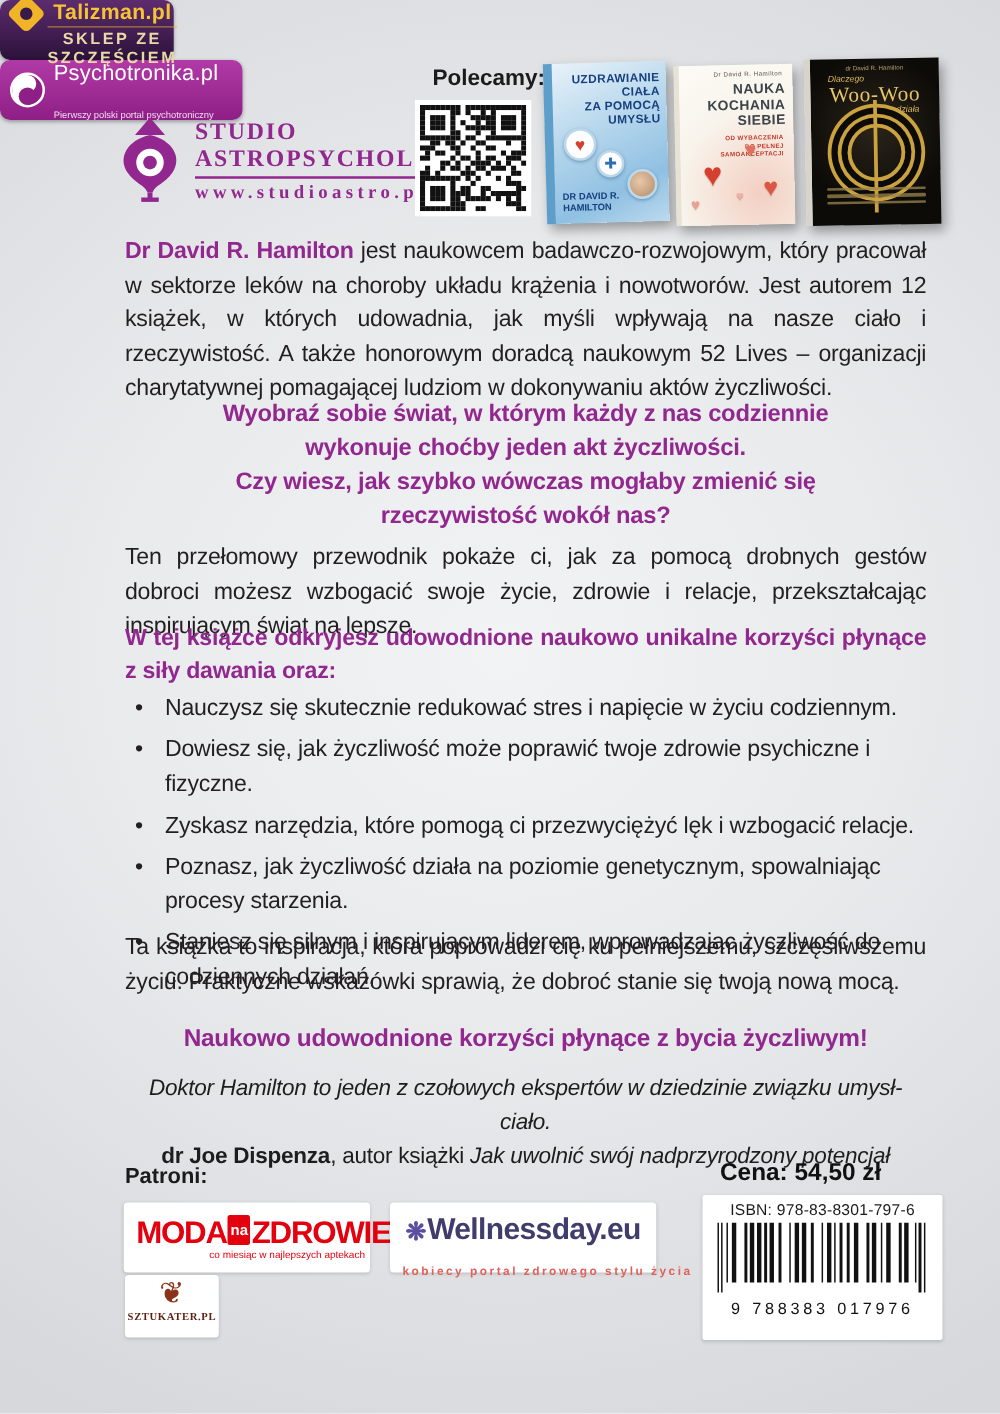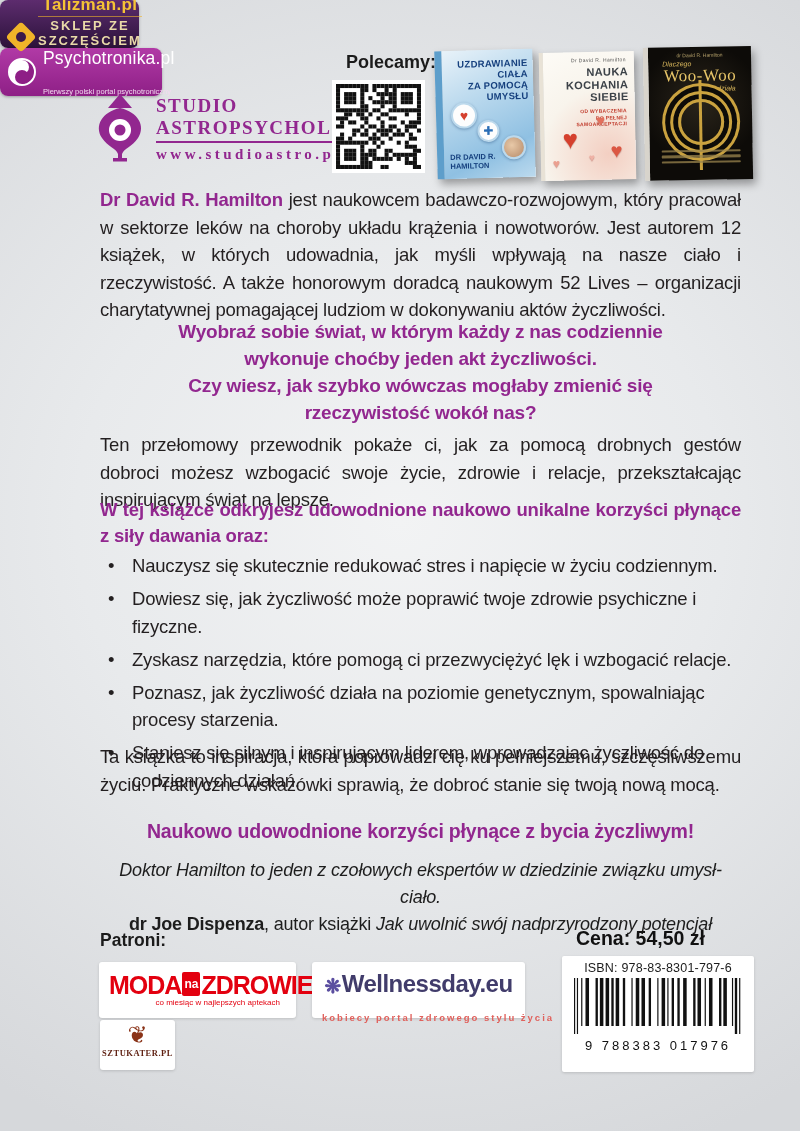--- a/index.html
+++ b/index.html
@@ -63,44 +63,44 @@
   ul.benefits li { position:relative; padding-left:32px; font-size:18.5px; line-height:27.5px;
                    letter-spacing:-0.2px; color:#231f20; margin-bottom:5.5px; text-align:left; }
   ul.benefits li::before { content:"•"; position:absolute; left:8px; top:0; color:#231f20; }
   .hl2 { text-align:center; color:#92278F; font-weight:bold; font-size:19.5px; letter-spacing:-0.2px; }
   .quote { text-align:center; font-size:18px; line-height:27px; color:#1d1d1d; letter-spacing:-0.2px; }
   .it { font-style:italic; }
   
   .patroni { position:absolute; left:100px; top:930px; font-size:17.5px; font-weight:bold; color:#1b1b1b; }
   .cena { position:absolute; right:95px; top:927px; font-size:19.5px; font-weight:bold; color:#111; }
   .logo-box { position:absolute; background:#fff; border-radius:3px; box-shadow:0 1px 3px rgba(0,0,0,.15); }
-  .moda { left:99px; top:962px; width:197px; height:56px; padding:10px 16px 0 10px; }
+  .moda { left:99px; top:962px; width:197px; height:56px; padding:10px 4px 0 10px; }
   .moda-main { color:#e3000f; font-weight:bold; font-size:25px; letter-spacing:-1px; line-height:24px; white-space:nowrap; }
   .moda-na { display:inline-block; background:#e3000f; color:#fff; font-size:12px; font-weight:bold;
              padding:0 2px; border-radius:2px; vertical-align:6px; letter-spacing:0; margin:0 1px; }
   .moda-tag { color:#e3000f; font-size:8px; text-align:right; margin-top:1px; }
   .wellness { left:312px; top:962px; width:213px; height:56px; padding:8px 10px 0 10px; text-align:center;font-weight:bold; }
   .well-name { color:#413c6b; font-size:24px; letter-spacing:-0.5px; white-space:nowrap; }
   .well-icon { color:#5b4ea0; font-size:20px; vertical-align:-1px; margin-right:1px; }
   .well-tag { color:#e0615c; font-size:9.5px; letter-spacing:2px; margin-top:14px; white-space:nowrap; }
   .sztukater { left:100px; top:1020px; width:75px; height:50px; text-align:center; padding-top:2px; }
   .sztu-icon { font-size:24px; color:#8a3318; line-height:26px; }
   .sztu-name { font-family:"Liberation Serif", serif; font-size:8.5px; font-weight:bold; color:#5e1f10; letter-spacing:.5px; }
   .talizman { left:186px; top:1023px; width:139px; height:48px; border-radius:8px;
               background:linear-gradient(180deg,#5d2c6e 0%,#3a1a4a 70%,#2c1239 100%);
-              display:flex; align-items:flex-end; padding:0 8px; box-shadow:0 1px 3px rgba(0,0,0,.3); }
+              display:flex; align-items:flex-start; padding:0 8px; box-shadow:0 1px 3px rgba(0,0,0,.3); }
   .tal-icon { width:22px; height:22px; background:#f0b429; transform:rotate(45deg); border-radius:4px;
               position:relative; flex:0 0 auto; margin:0 6px 0 2px; }
   .tal-icon::after { content:""; position:absolute; left:6px; top:6px; width:10px; height:10px;
                      border-radius:50%; background:#3a1a4a; }
   .tal-text { flex:1; text-align:center; }
   .tal-name { color:#f5c335; font-size:17px; font-weight:bold; letter-spacing:.3px; }
   .tal-tag { color:#e9d9a8; font-size:13px; letter-spacing:2px; font-weight:bold;
              border-top:1px solid rgba(240,180,41,.6); margin-top:1px; padding-top:1px; }
-  .psycho { left:337px; top:1023px; width:162px; height:48px; border-radius:8px;
+  .psycho { left:337px; top:1023px; width:194px; height:48px; border-radius:8px;
             background:linear-gradient(180deg,#b13aa6 0%,#8e1f86 100%);
             display:flex; align-items:center; padding:0 8px; box-shadow:0 1px 3px rgba(0,0,0,.3); }
   .yin { width:28px; height:28px; border-radius:50%; border:2px solid #fff; flex:0 0 auto;
          background:linear-gradient(90deg,#fff 50%,#8e1f86 50%); position:relative; margin-right:7px; }
   .yin::before { content:""; position:absolute; left:50%; top:0; width:14px; height:14px; margin-left:-7px;
                  border-radius:50%; background:#fff; }
   .yin::after { content:""; position:absolute; left:50%; bottom:0; width:14px; height:14px; margin-left:-7px;
                 border-radius:50%; background:#8e1f86; }
   .psy-text { flex:1; }
   .psy-name { color:#fff; font-size:17.5px; letter-spacing:.2px; }

